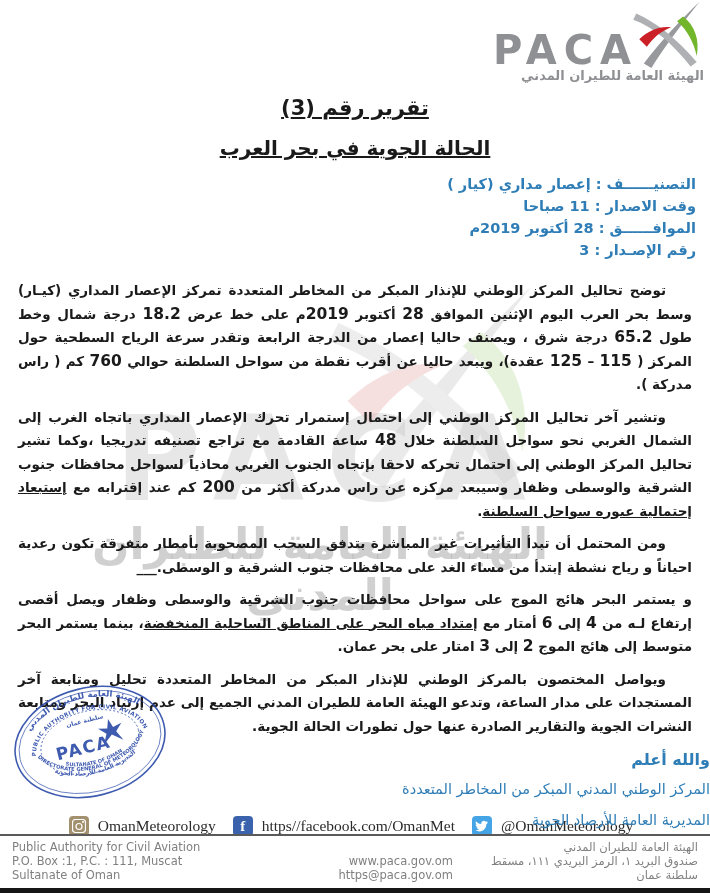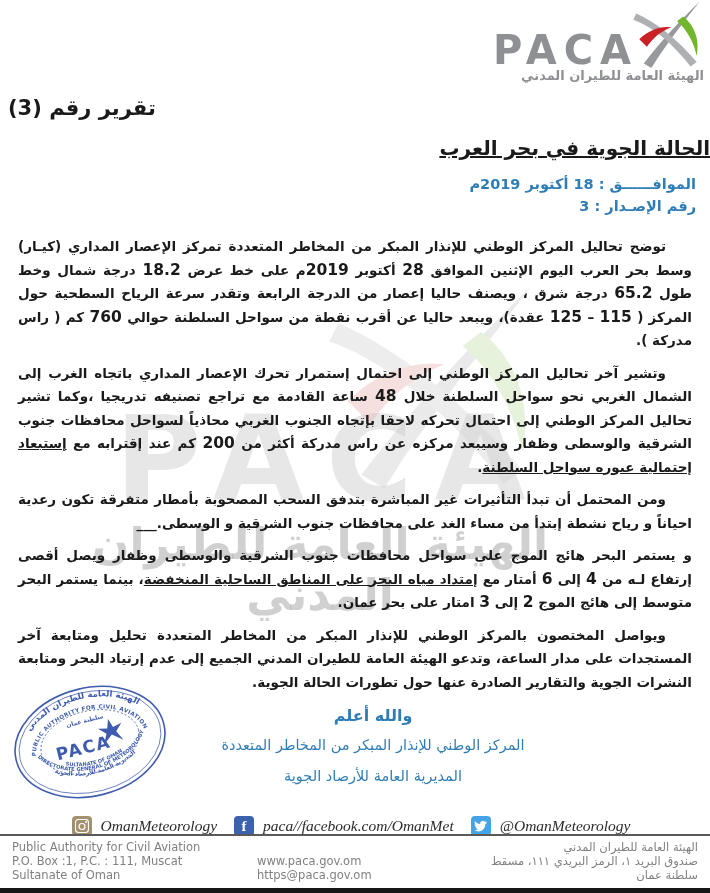--- a/index.html
+++ b/index.html
@@ -18,55 +18,55 @@
     font-size:44px;font-weight:bold;color:rgba(170,170,170,0.55);}
   
   .header{position:relative;height:86px;}
   .logo{position:absolute;top:0;right:0;width:270px;text-align:right;}
   .logo-row{position:relative;height:66px;}
   .logo-word{position:absolute;right:72px;bottom:-4px;font-size:40px;font-weight:bold;
     color:#8f9093;letter-spacing:7px;line-height:1;}
   .logo-star{position:absolute;right:-2px;top:0;}
   .logo-sub{direction:rtl;color:#8f9093;font-size:13px;font-weight:bold;padding:2px 6px 0 0;}
   
-  .title{margin:10px 8px 0;text-align:left;font-size:21px;font-weight:bold;
-    direction:rtl;}
-  .subtitle{margin:16px 0 0;font-size:20px;font-weight:bold;
+  .title{margin:10px 8px 0;text-align:center;font-size:21px;font-weight:bold;
+    text-decoration:underline;direction:rtl;}
+  .subtitle{margin:16px 0 0;text-align:center;font-size:20px;font-weight:bold;
     text-decoration:underline;direction:rtl;}
   
   .meta{margin:13px 14px 0 0;direction:rtl;text-align:right;color:#2f7db6;
     font-weight:bold;font-size:14.5px;line-height:22px;}
   
   .bodytext{margin:18px 18px 0 18px;}
   .para{margin:9px 0 0;direction:rtl;text-align:justify;font-size:13.5px;
     font-weight:bold;line-height:23.5px;}
   .para.indent{text-indent:26px;}
   .para .num{font-size:15.5px;letter-spacing:.5px;}
   .para .ul{text-decoration:underline;}
   
-  .closing{text-align:center;direction:rtl;margin-left:36px;}
+  .closing{direction:rtl;margin-left:36px;}
   .allah{margin-top:12px;color:#2f7db6;font-weight:bold;font-size:16px;}
   .org{margin-top:9px;color:#2f7db6;font-size:14.5px;line-height:22px;}
   
   .social{position:absolute;left:0;right:0;bottom:57px;display:flex;justify-content:center;
     align-items:center;gap:9px;}
-  .slabel{font-family:"Liberation Serif","DejaVu Serif",serif;font-style:italic;
+  .slabel{font-family:"Liberation Serif","DejaVu Serif",serif;
     font-size:15.5px;color:#2b2b2b;margin-right:8px;}
   .sicon{width:20px;height:20px;border-radius:4px;display:inline-flex;
     align-items:center;justify-content:center;flex:none;}
   .sicon.insta{background:#a3906f;}
   .sicon.fb{background:#3a62ad;color:#fff;font-family:"Liberation Serif",serif;
     font-weight:bold;font-size:15px;line-height:1;}
   .sicon.tw{background:#45a4e6;}
   
   .footer{position:absolute;left:0;right:0;bottom:5px;border-top:2px solid #5a5a5a;
     display:flex;align-items:flex-start;padding:4px 12px 6px;box-sizing:border-box;
     background:#fff;font-size:11.5px;line-height:14px;color:#808080;z-index:2;}
   .f-en{flex:1.25;text-align:left;}
-  .f-mid{flex:1;text-align:left;padding-top:14px;}
+  .f-mid{flex:1;text-align:right;padding-top:14px;}
   .f-ar{flex:1.25;text-align:right;direction:rtl;}
   .bottom-bar{position:absolute;left:0;right:0;bottom:0;height:5px;background:#161616;z-index:3;}
   
   .stamp{position:absolute;left:10px;top:680px;z-index:1;opacity:.9;}
 </style>
 </head>
 <body>
 
 <div class="page">
 
@@ -95,35 +95,37 @@
           </svg>
         </div>
         <div class="logo-sub">الهيئة العامة للطيران المدني</div>
       </div>
     </header>
 
     <h1 class="title">تقرير رقم (3)</h1>
     <h2 class="subtitle">الحالة الجوية في بحر العرب</h2>
 
     <div class="meta">
-      <div>الموافــــــق : 18 أكتوبر 2019م</div>
+      <div>التصنيــــــف : إعصار مداري (كيار )</div>
+      <div>وقت الاصدار : 11 صباحا</div>
+      <div>الموافــــــق : 28 أكتوبر 2019م</div>
       <div>رقم الإصـدار : 3</div>
     </div>
 
     <main class="bodytext">
         <p class="para indent" dir="rtl"><span>توضح تحاليل المركز الوطني للإنذار المبكر من المخاطر المتعددة تمركز الإعصار المداري (كيـار) وسط بحر العرب اليوم الإثنين الموافق </span><span class="num">28</span><span> أكتوبر </span><span class="num">2019</span><span>م على خط عرض </span><span class="num">18.2</span><span> درجة شمال وخط طول </span><span class="num">65.2</span><span> درجة شرق ، ويصنف حاليا إعصار من الدرجة الرابعة وتقدر سرعة الرياح السطحية حول المركز ( </span><span class="num">115</span><span> – </span><span class="num">125</span><span> عقدة)، ويبعد حاليا عن أقرب نقطة من سواحل السلطنة حوالي </span><span class="num">760</span><span> كم ( راس مدركة ).</span></p>
         <p class="para indent" dir="rtl"><span>وتشير آخر تحاليل المركز الوطني إلى احتمال إستمرار تحرك الإعصار المداري باتجاه الغرب إلى الشمال الغربي نحو سواحل السلطنة خلال </span><span class="num">48</span><span> ساعة القادمة مع تراجع تصنيفه تدريجيا ،وكما تشير تحاليل المركز الوطني إلى احتمال تحركه لاحقا بإتجاه الجنوب الغربي محاذياً لسواحل محافظات جنوب الشرقية والوسطى وظفار وسيبعد مركزه عن راس مدركة أكثر من </span><span class="num">200</span><span> كم عند إقترابه مع </span><span class="ul">إستبعاد إحتمالية عبوره سواحل السلطنة</span><span>.</span></p>
         <p class="para indent" dir="rtl"><span>ومن المحتمل أن تبدأ التأثيرات غير المباشرة بتدفق السحب المصحوبة بأمطار متفرقة تكون رعدية احياناً و رياح نشطة إبتدأ من مساء الغد على محافظات جنوب الشرقية و الوسطى.___</span></p>
         <p class="para" dir="rtl"><span>و يستمر البحر هائج الموج على سواحل محافظات جنوب الشرقية والوسطى وظفار ويصل أقصى إرتفاع لـه من </span><span class="num">4</span><span> إلى </span><span class="num">6</span><span> أمتار مع </span><span class="ul">إمتداد مياه البحر على المناطق الساحلية المنخفضة</span><span>، بينما يستمر البحر متوسط إلى هائج الموج </span><span class="num">2</span><span> إلى </span><span class="num">3</span><span> امتار على بحر عمان.</span></p>
         <p class="para indent" dir="rtl"><span>ويواصل المختصون بالمركز الوطني للإنذار المبكر من المخاطر المتعددة تحليل ومتابعة آخر المستجدات على مدار الساعة، وتدعو الهيئة العامة للطيران المدني الجميع إلى عدم إرتياد البحر ومتابعة النشرات الجوية والتقارير الصادرة عنها حول تطورات الحالة الجوية.</span></p>
       </main>
 
     <div class="closing">
       <div class="allah">والله أعلم</div>
-      <div class="org">المركز الوطني للإنذار المبكر من المخاطر المتعددة</div>
+      <div class="org">المركز الوطني المدني المبكر من المخاطر المتعددة</div>
       <div class="org">المديرية العامة للأرصاد الجوية</div>
     </div>
   </div>
 
   <div class="stamp">
     <svg width="160" height="125" viewBox="0 0 160 125">
       <g transform="rotate(-14 80 62)" fill="none" stroke="#2b4aa8">
         <ellipse cx="80" cy="62" rx="76" ry="54" stroke-width="1.6"></ellipse>
         <ellipse cx="80" cy="62" rx="72" ry="50" stroke-width="0.7"></ellipse>
         <ellipse cx="80" cy="62" rx="50" ry="31" stroke-width="0.8" stroke-dasharray="2 2"></ellipse>
@@ -159,21 +161,21 @@
   <div class="social">
     <span class="sicon insta">
       <svg width="14" height="14" viewBox="0 0 14 14">
         <rect x="0.5" y="0.5" width="13" height="13" rx="3" fill="none" stroke="#fff" stroke-width="1.2"></rect>
         <circle cx="7" cy="7.5" r="3" fill="none" stroke="#fff" stroke-width="1.2"></circle>
         <circle cx="11" cy="3" r="1" fill="#fff"></circle>
       </svg>
     </span>
     <span class="slabel">OmanMeteorology</span>
     <span class="sicon fb">f</span>
-    <span class="slabel">paca//facebook.com/OmanMet</span>
+    <span class="slabel">https//facebook.com/OmanMet</span>
     <span class="sicon tw">
       <svg width="14" height="14" viewBox="0 0 16 16">
         <path d="M15,3.5 C14.5,3.8 13.9,4 13.3,4.1 C13.9,3.7 14.4,3.1 14.6,2.4 C14,2.8 13.3,3 12.6,3.2 C12,2.5 11.1,2.1 10.2,2.1 C8.4,2.1 7,3.5 7,5.3 C7,5.6 7,5.8 7.1,6 C4.4,5.9 2.1,4.6 0.6,2.7 C0.3,3.2 0.2,3.7 0.2,4.3 C0.2,5.4 0.7,6.4 1.6,7 C1.1,7 0.6,6.9 0.2,6.6 C0.2,8.2 1.3,9.5 2.8,9.8 C2.5,9.9 2.2,9.9 1.9,9.9 C1.7,9.9 1.5,9.9 1.3,9.9 C1.7,11.2 2.9,12.1 4.3,12.2 C3.2,13 1.8,13.5 0.3,13.5 C0.2,13.5 0.1,13.5 0,13.5 C1.4,14.4 3.1,14.9 4.9,14.9 C10.2,14.9 13.1,10.5 13.1,6.7 L13.1,6.3 C13.8,5.9 14.5,5.2 15,3.5 Z" fill="#fff" transform="scale(0.95) translate(0.5,0)"></path>
       </svg>
     </span>
     <span class="slabel">@OmanMeteorology</span>
   </div>
 
   <footer class="footer">
     <div class="f-en">

